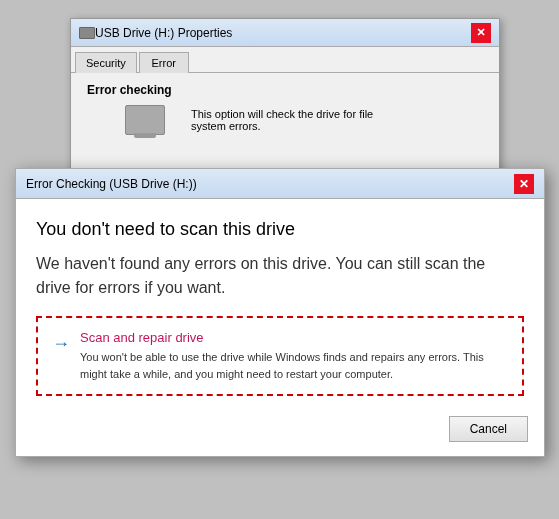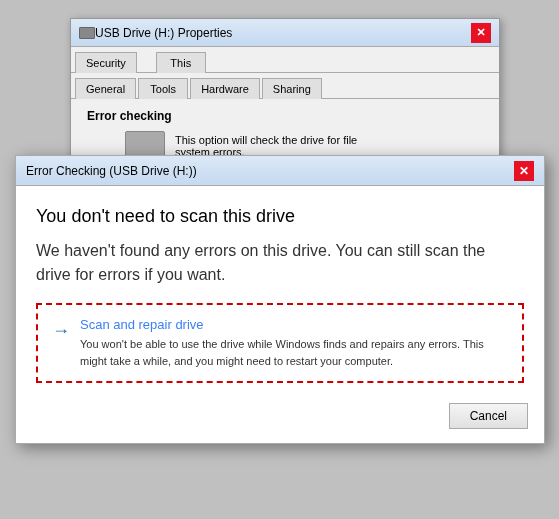--- a/index.html
+++ b/index.html
@@ -64,21 +64,21 @@
       color: white;
       font-size: 11px;
       font-weight: bold;
     }
 
     .tabs-row-top {
       display: flex;
       background: #f0f0f0;
       border-bottom: 1px solid #aaa;
       padding: 4px 4px 0;
-      gap: 17px;
+      gap: 0;
     }
 
     .tab {
       padding: 4px 10px;
       font-size: 11px;
       background: #e0e0e0;
       border: 1px solid #aaa;
       border-bottom: none;
       cursor: pointer;
       color: #000;
@@ -120,21 +120,21 @@
 
     .section-title {
       font-size: 12px;
       font-weight: bold;
       margin-bottom: 8px;
     }
 
     .error-check-area {
       display: flex;
       align-items: center;
-      gap: 10px;
+      gap: 26px;
       margin-left: 10px;
       padding-left: 28px;
     }
 
     .check-button-area {
       display: flex;
       justify-content: flex-end;
       padding: 8px 16px;
     }
 
@@ -176,21 +176,21 @@
       min-width: 60px;
     }
 
     .footer-btn.disabled {
       color: #aaa;
     }
 
     
     .error-dialog {
       position: absolute;
-      top: 155px;
+      top: 168px;
       left: 15px;
       width: 530px;
       background: #fff;
       border: 1px solid #aaa;
       box-shadow: 4px 4px 15px rgba(0,0,0,0.4);
       z-index: 10;
     }
 
     .dialog-title-bar {
       background: linear-gradient(to bottom, #dce9f7, #c5d9f0);
@@ -256,21 +256,21 @@
       margin-top: 1px;
       flex-shrink: 0;
     }
 
     .scan-option-content {
 
     }
 
     .scan-option-title {
       font-size: 13px;
-      color: #3b82f6;
+      color: #be185d;
       font-weight: 400;
       margin-bottom: 4px;
     }
 
     .scan-option-desc {
       font-size: 11px;
       color: #333;
       line-height: 1.5;
     }
 
@@ -295,29 +295,23 @@
   <div class="title-bar">
     <div class="title-bar-left">
       <div class="title-bar-icon" style="width:16px;height:12px;background:#888;border:1px solid #666;border-radius:1px;"></div>
       <span class="title-bar-title">USB Drive (H:) Properties</span>
     </div>
     <button class="title-bar-close">✕</button>
   </div>
 
   <div class="tabs-row-top">
     <div class="tab">Security</div>
-    <div class="tab">This</div>
-  </div>
-
-  <div class="tabs-row-bottom">
-    <div class="tab2">General</div>
-    <div class="tab2 active">Tools</div>
-    <div class="tab2">Hardware</div>
-    <div class="tab2">Sharing</div>
-  </div>
+    <div class="tab">Error</div>
+  </div>
+
 
   <div class="usb-content">
     <div class="section-title">Error checking</div>
     <div class="error-check-area">
       <div style="width:40px;height:30px;background:#aaa;border:1px solid #888;border-radius:2px;flex-shrink:0;position:relative;">
         <div style="position:absolute;bottom:-4px;left:8px;right:8px;height:5px;background:#999;border-radius:0 0 2px 2px;"></div>
       </div>
       <div>
         <div style="font-size:11px;">This option will check the drive for file</div>
         <div style="font-size:11px;">system errors.</div>

